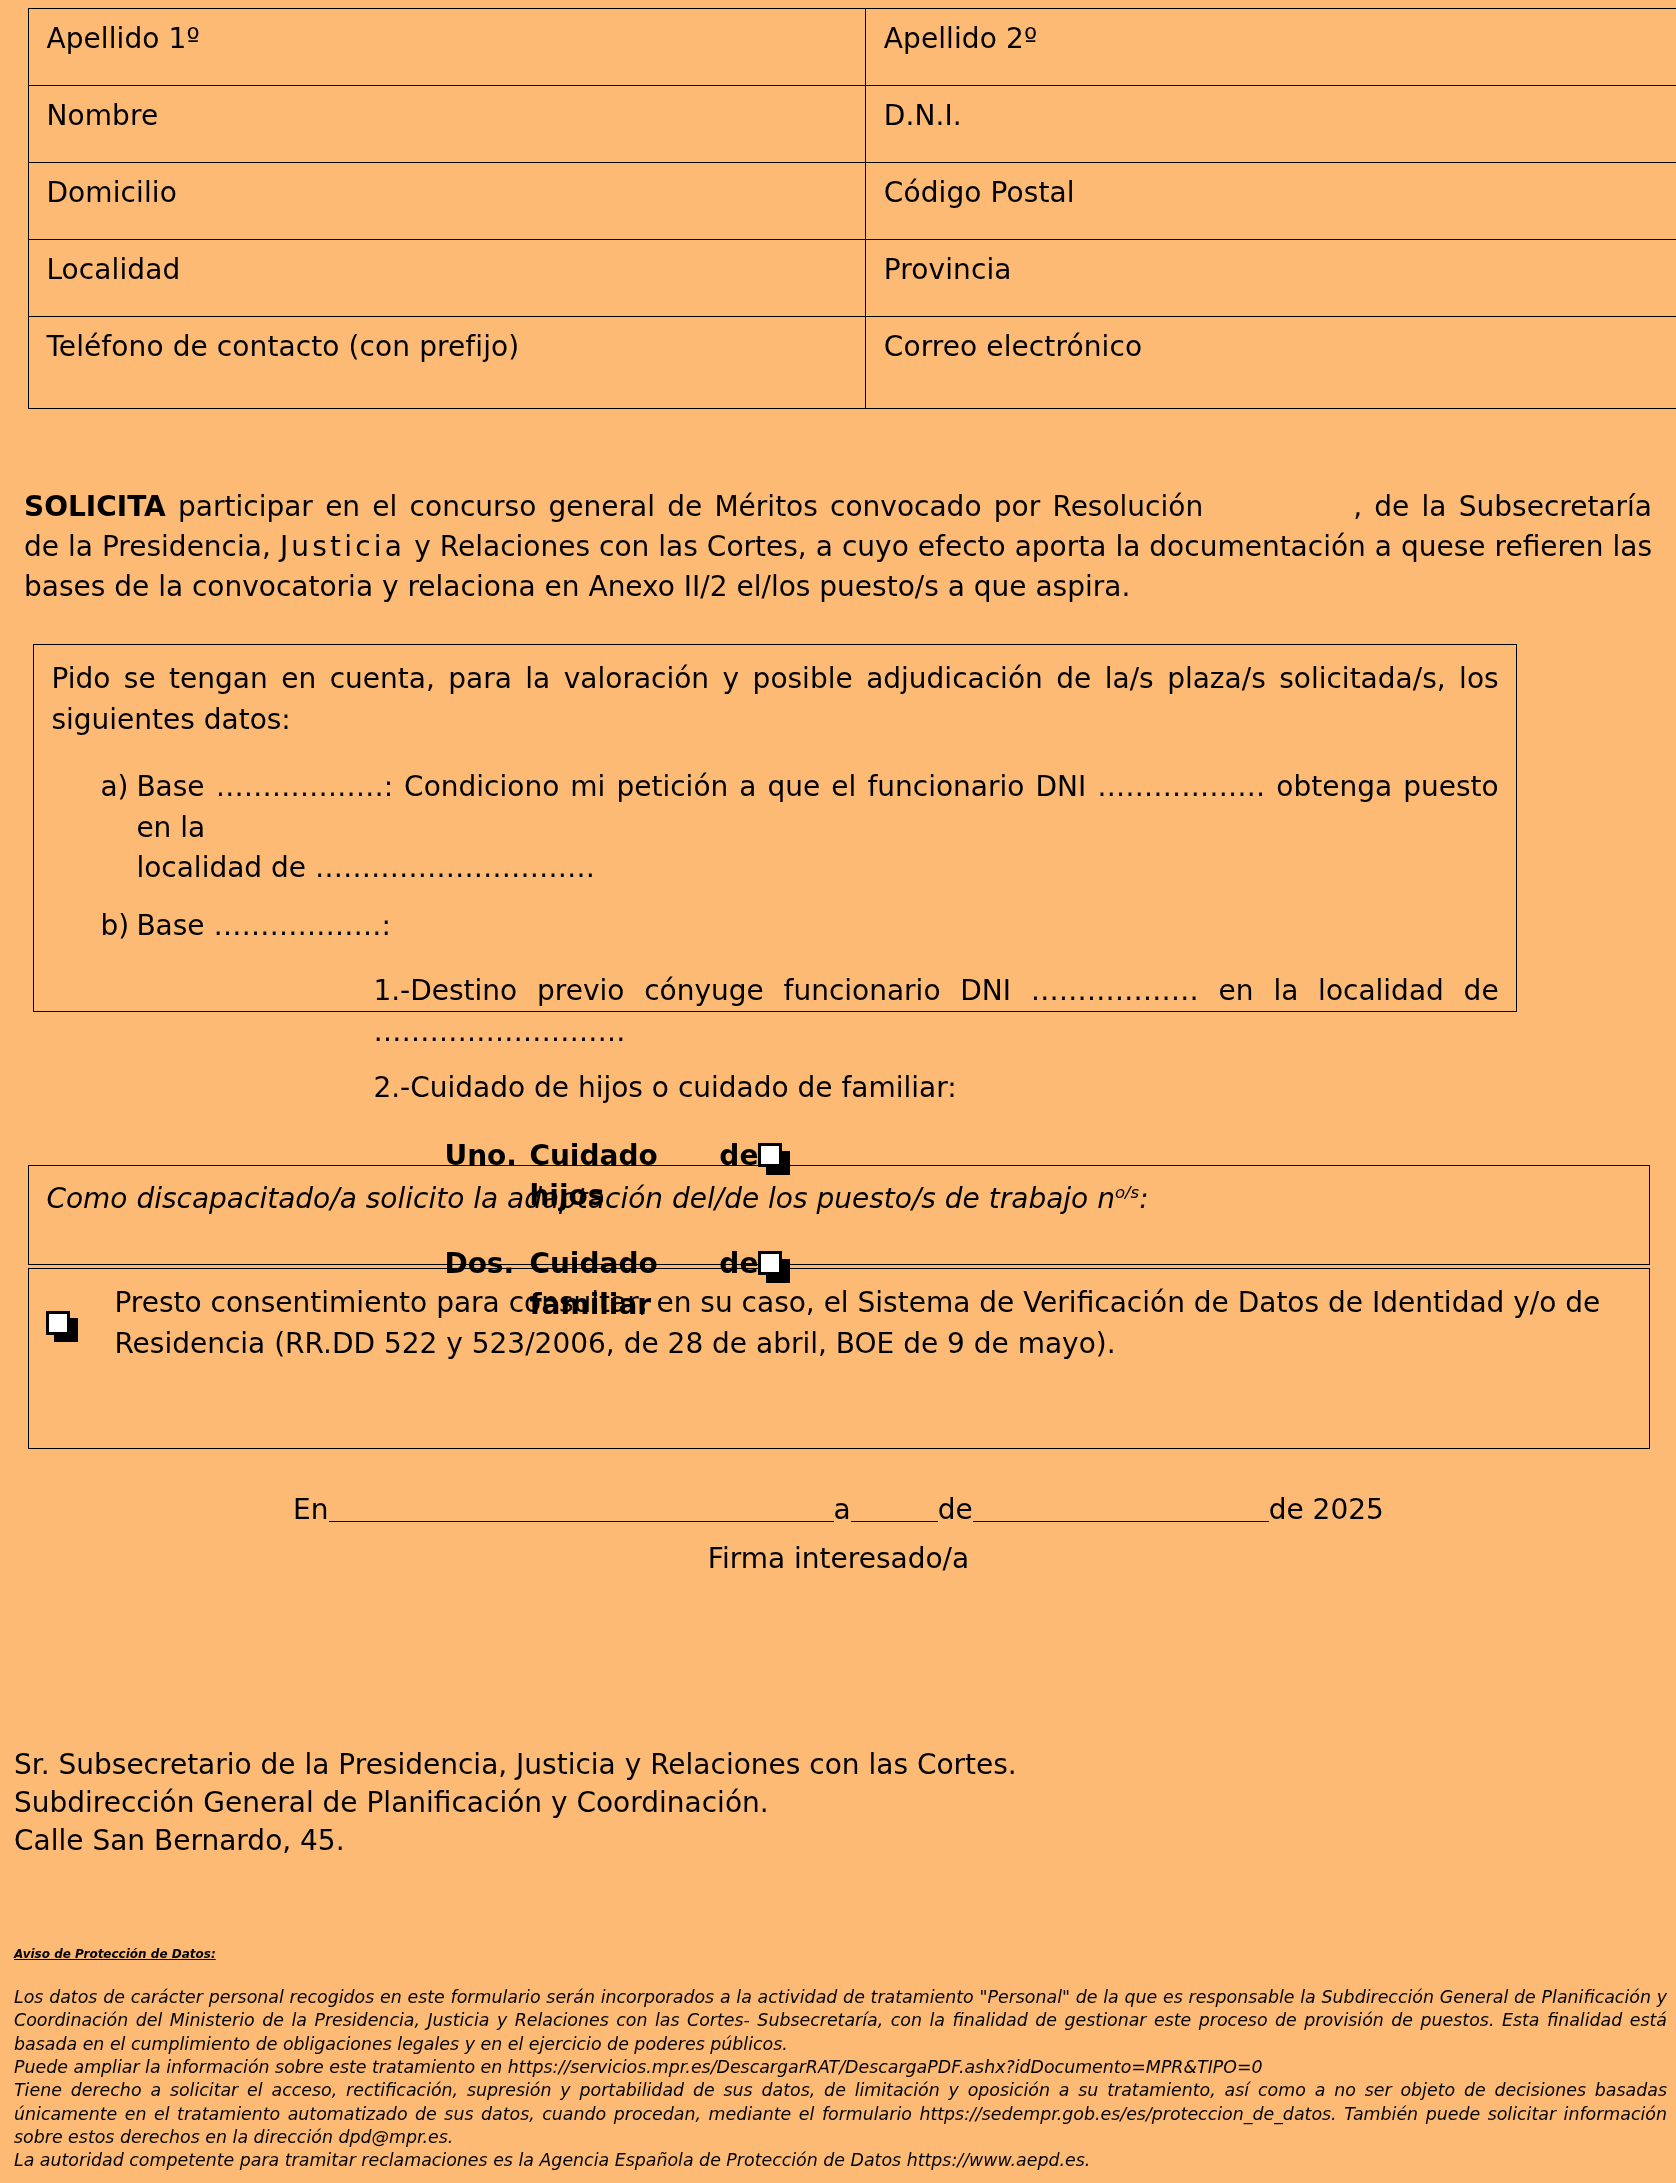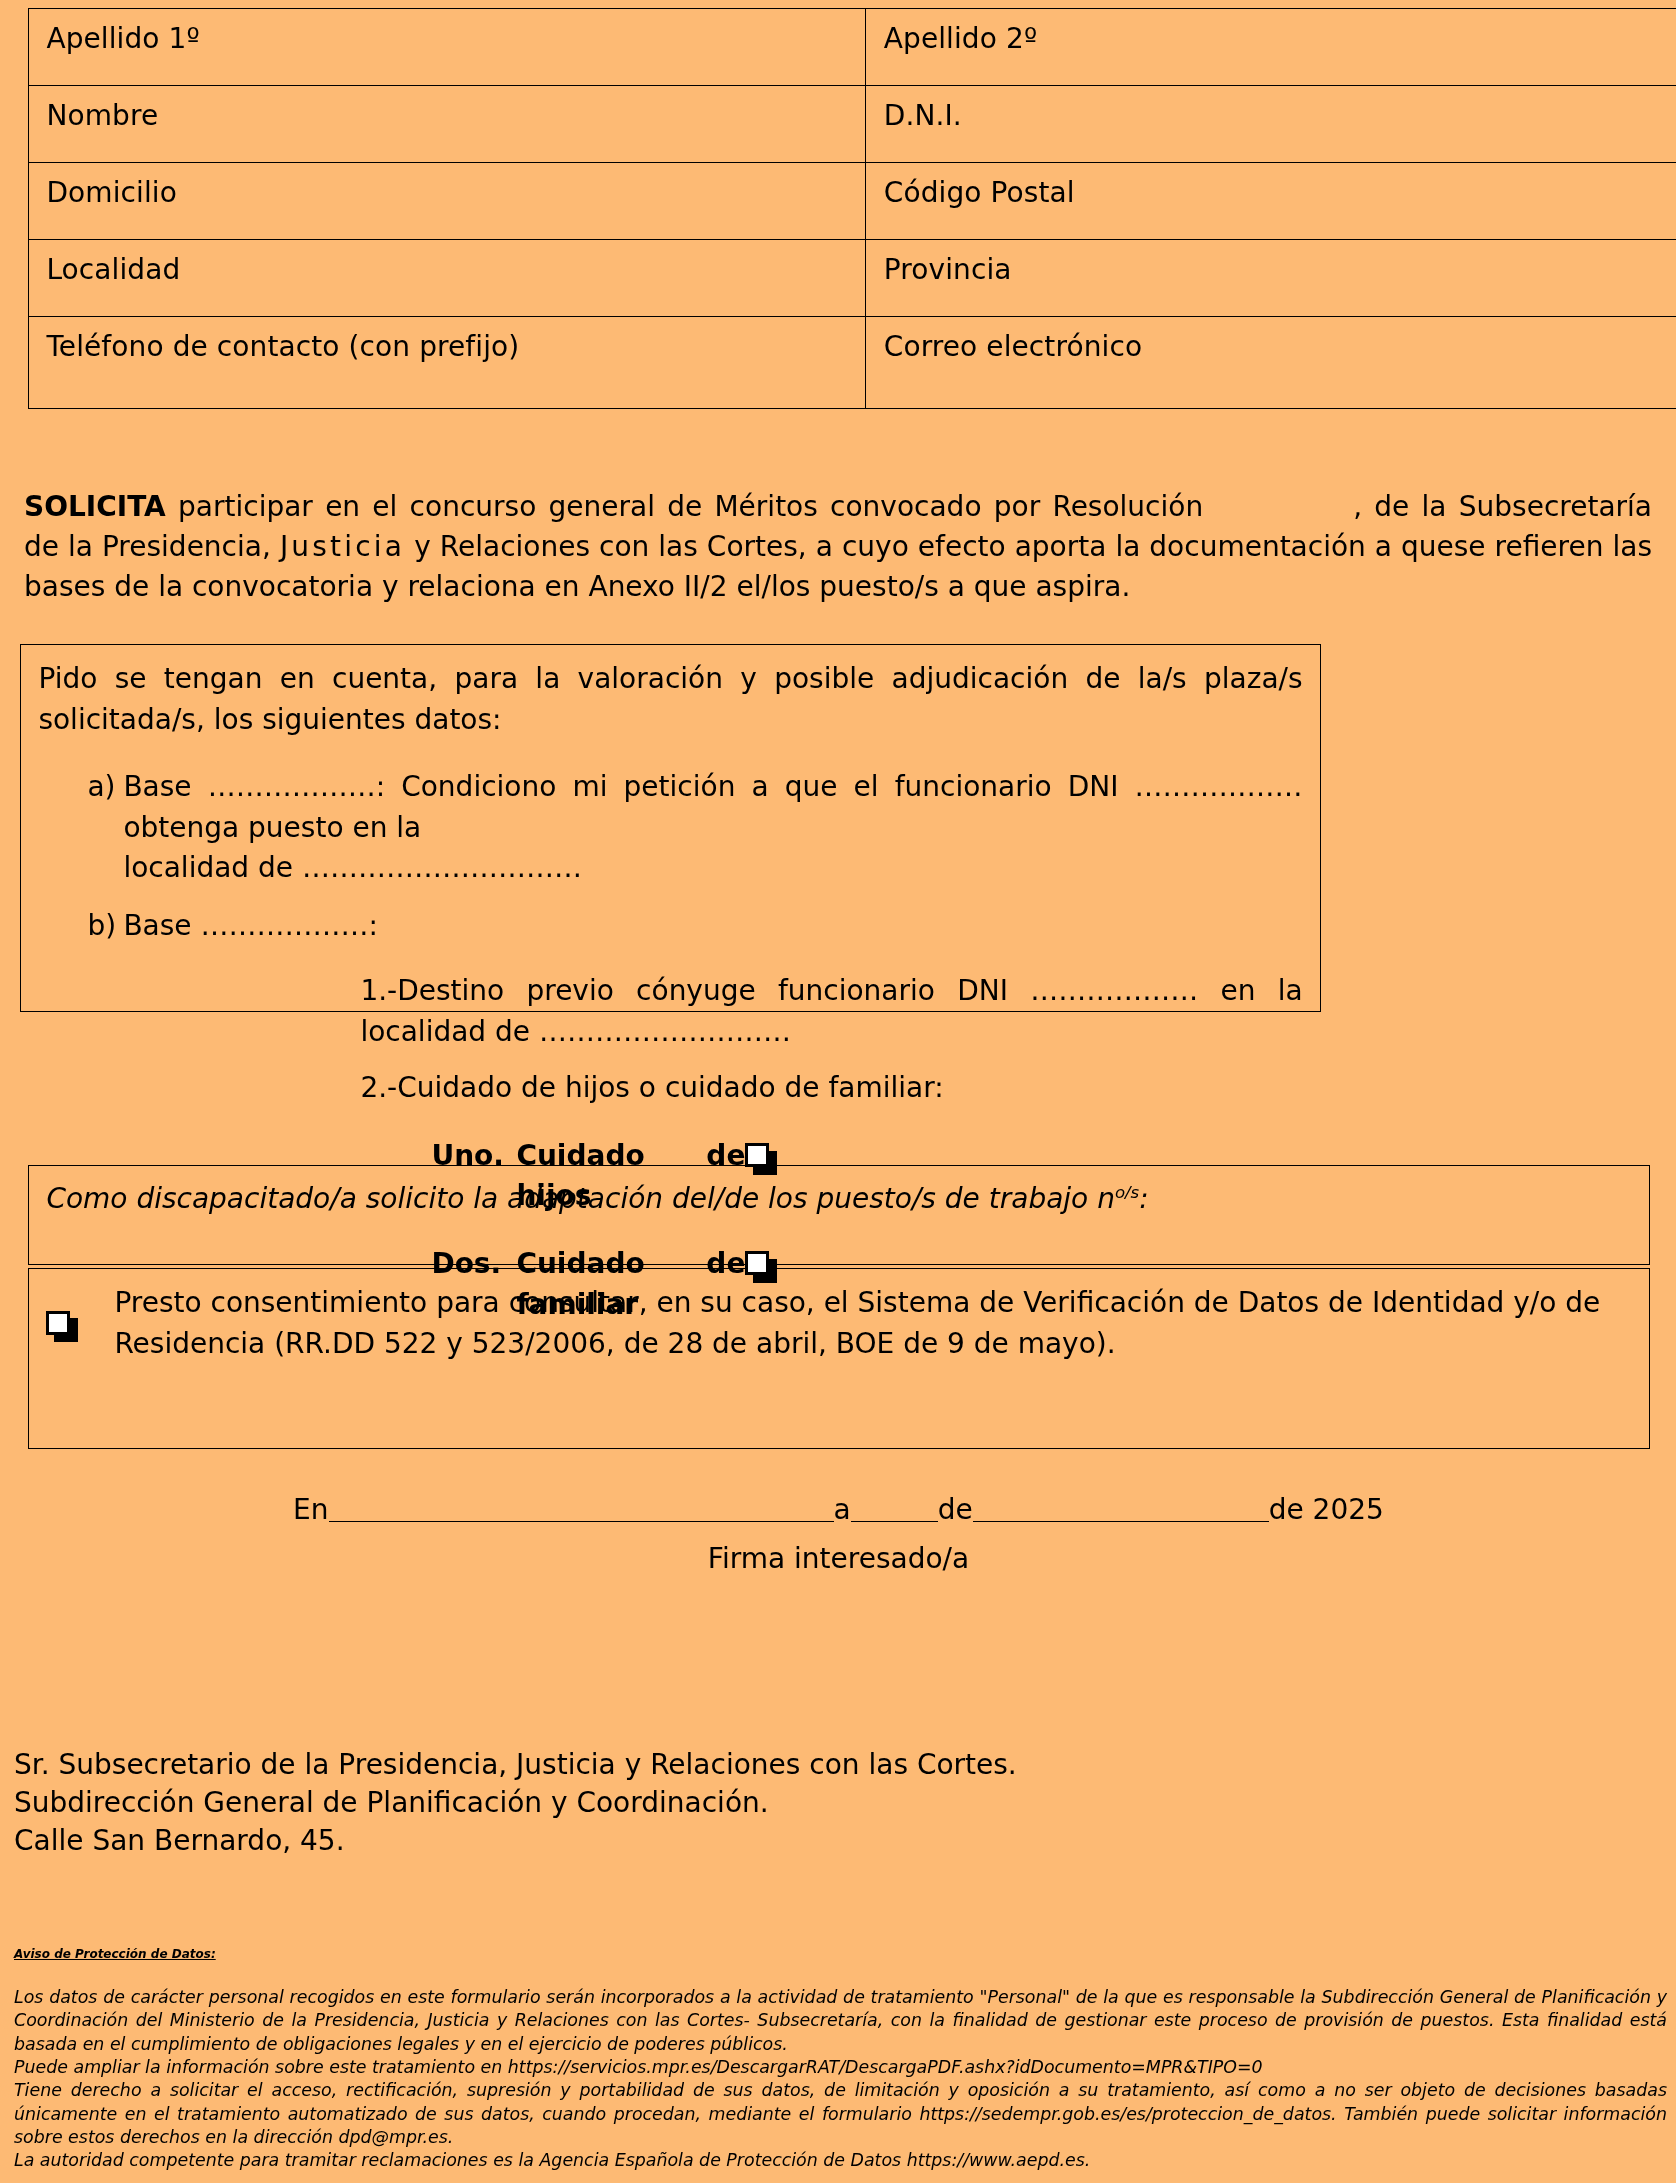--- a/index.html
+++ b/index.html
@@ -57,23 +57,23 @@
 
   .boxed {
     position: absolute;
     border: 1.6px solid #000000;
     box-sizing: border-box;
     font-size: 28px;
     line-height: 1.45;
   }
 
   #box-datos {
-    left: 20px;
+    left: 33px;
     top: 644px;
-    width: 1301px;
+    width: 1484px;
     height: 368px;
     padding: 14px 17.4px 0 17.4px;
   }
   #box-datos .lead {
     text-align: justify;
     margin: 0 0 0 0;
   }
   .list-a {
     margin: 27px 0 0 0;
     padding-left: 0;

